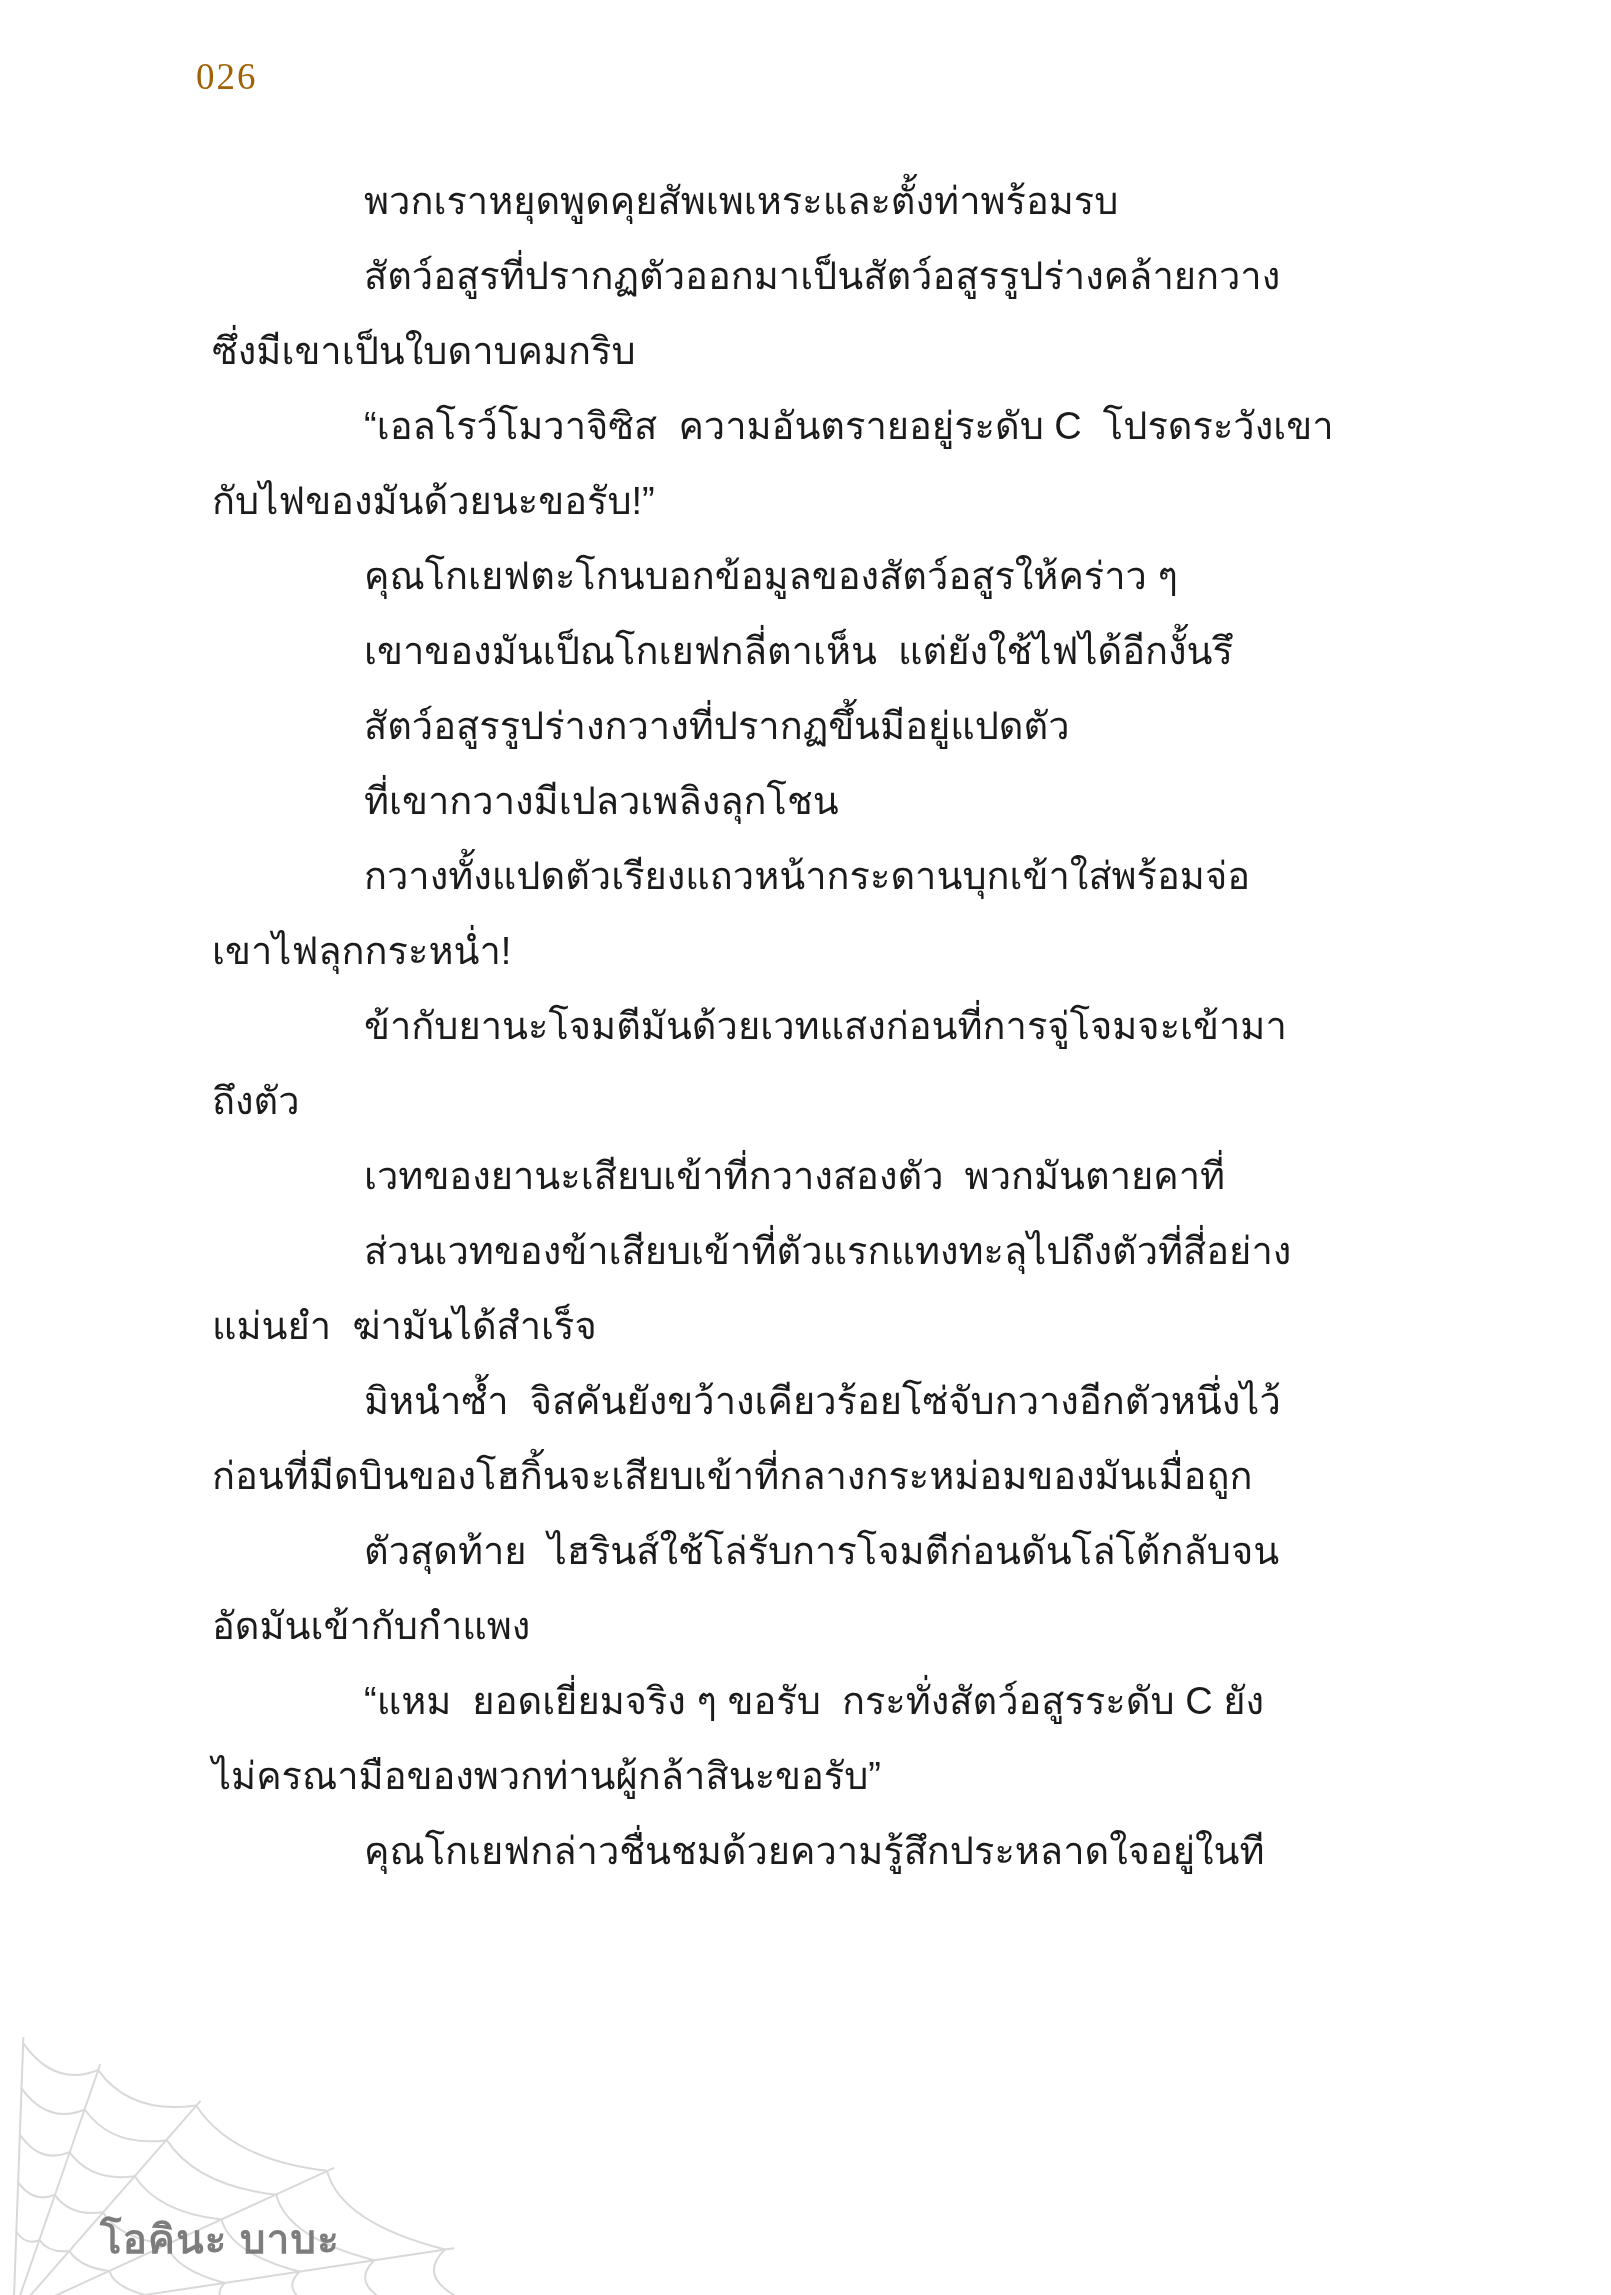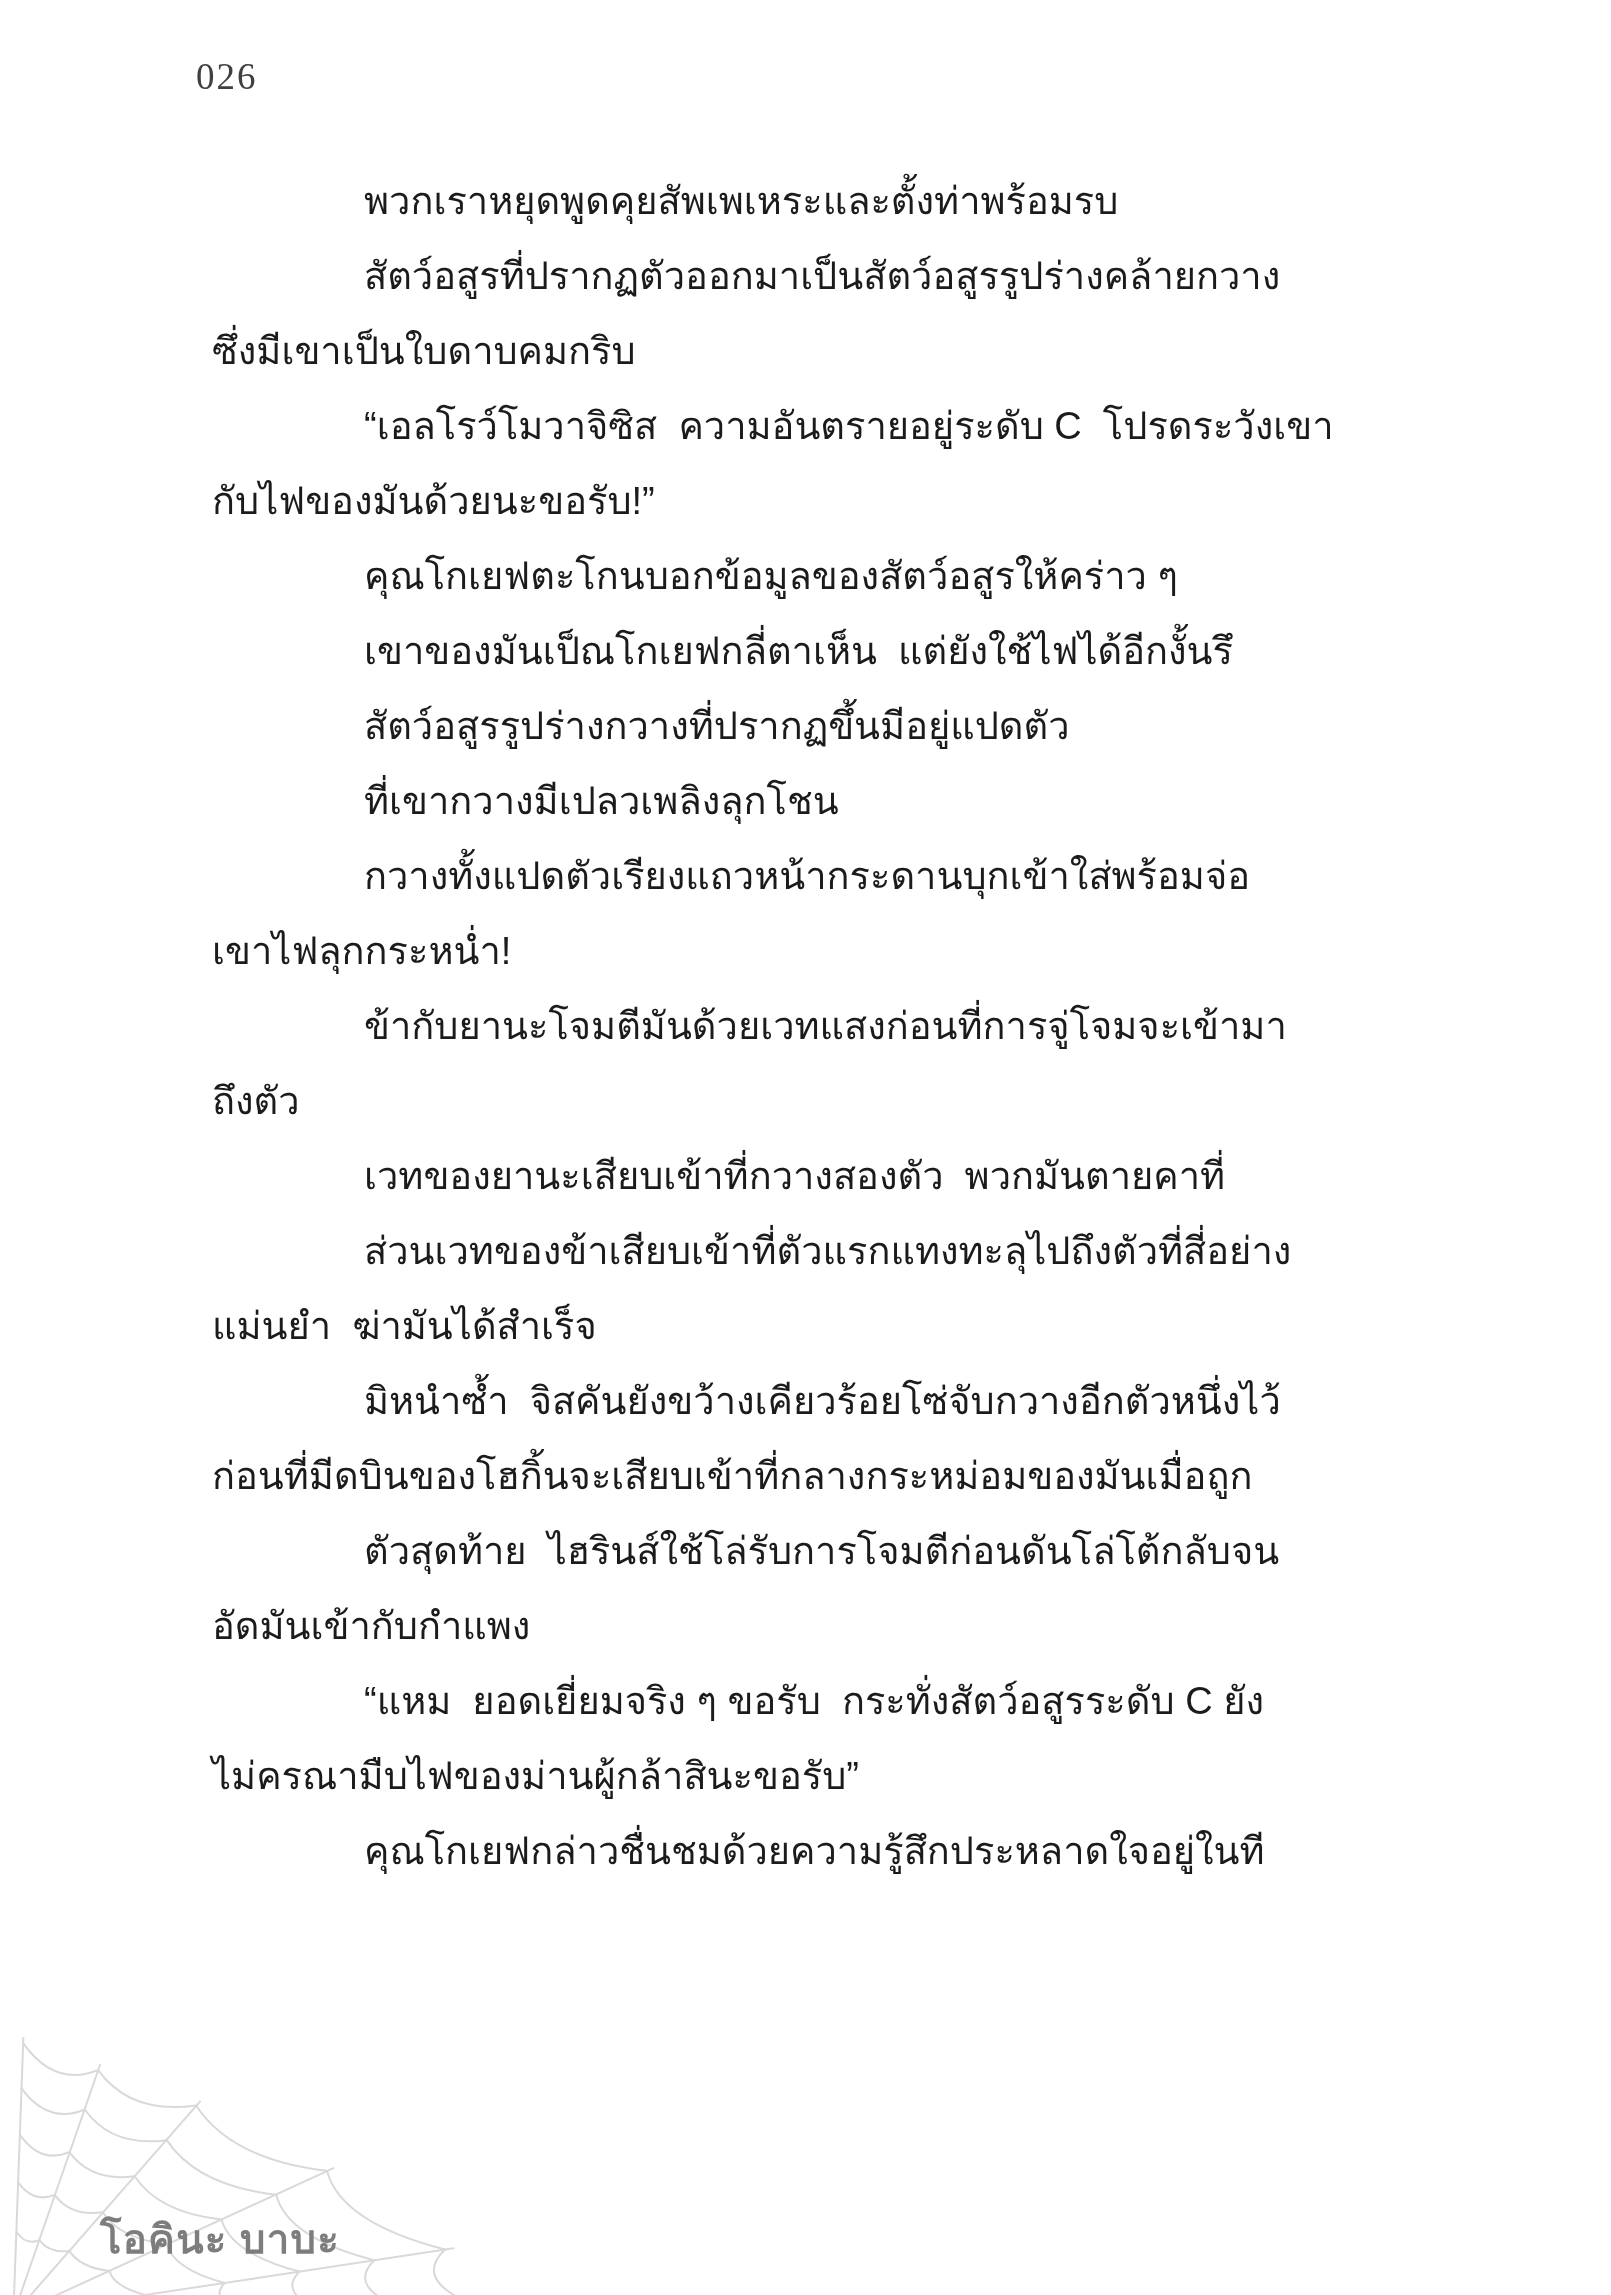--- a/index.html
+++ b/index.html
@@ -62,21 +62,21 @@
     color: #7d7d7d;
     white-space: pre;
     text-align: center;
   }
 </style>
 </head>
 <body style="background: rgb(255, 255, 255);">
 
 <div class="page">
 
-  <div class="page-number" style="color: #404040;">026</div>
+  <div class="page-number" style="color: #a16207;">026</div>
 
   <div class="body-text" id="body-text" style="color: rgb(27, 27, 27); margin-left: 22px;">
       <div class="text-line indent">พวกเราหยุดพูดคุยสัพเพเหระและตั้งท่าพร้อมรบ</div>
       <div class="text-line indent">สัตว์อสูรที่ปรากฏตัวออกมาเป็นสัตว์อสูรรูปร่างคล้ายกวาง</div>
       <div class="text-line">ซึ่งมีเขาเป็นใบดาบคมกริบ</div>
       <div class="text-line indent">“เอลโรว์โมวาจิซิส  ความอันตรายอยู่ระดับ C  โปรดระวังเขา</div>
       <div class="text-line">กับไฟของมันด้วยนะขอรับ!”</div>
       <div class="text-line indent">คุณโกเยฟตะโกนบอกข้อมูลของสัตว์อสูรให้คร่าว ๆ</div>
       <div class="text-line indent">เขาของมันเป็ณโกเยฟกลี่ตาเห็น  แต่ยังใช้ไฟได้อีกงั้นรึ</div>
       <div class="text-line indent">สัตว์อสูรรูปร่างกวางที่ปรากฏขึ้นมีอยู่แปดตัว</div>
@@ -86,21 +86,21 @@
       <div class="text-line indent">ข้ากับยานะโจมตีมันด้วยเวทแสงก่อนที่การจู่โจมจะเข้ามา</div>
       <div class="text-line">ถึงตัว</div>
       <div class="text-line indent">เวทของยานะเสียบเข้าที่กวางสองตัว  พวกมันตายคาที่</div>
       <div class="text-line indent">ส่วนเวทของข้าเสียบเข้าที่ตัวแรกแทงทะลุไปถึงตัวที่สี่อย่าง</div>
       <div class="text-line">แม่นยำ  ฆ่ามันได้สำเร็จ</div>
       <div class="text-line indent">มิหนำซ้ำ  จิสคันยังขว้างเคียวร้อยโซ่จับกวางอีกตัวหนึ่งไว้</div>
       <div class="text-line">ก่อนที่มีดบินของโฮกิ้นจะเสียบเข้าที่กลางกระหม่อมของมันเมื่อถูก</div>
       <div class="text-line indent">ตัวสุดท้าย  ไฮรินส์ใช้โล่รับการโจมตีก่อนดันโล่โต้กลับจน</div>
       <div class="text-line">อัดมันเข้ากับกำแพง</div>
       <div class="text-line indent">“แหม  ยอดเยี่ยมจริง ๆ ขอรับ  กระทั่งสัตว์อสูรระดับ C ยัง</div>
-      <div class="text-line">ไม่ครณามืบไฟของม่านผู้กล้าสินะขอรับ”</div>
+      <div class="text-line">ไม่ครณามือของพวกท่านผู้กล้าสินะขอรับ”</div>
       <div class="text-line indent">คุณโกเยฟกล่าวชื่นชมด้วยความรู้สึกประหลาดใจอยู่ในที</div>
     </div>
 
   <div class="web-wrap">
     <svg width="507" height="267" viewBox="0 0 760 400" aria-hidden="true">
       <g id="web" fill="none" stroke="#d9d9d9" stroke-width="3" stroke-linecap="round">
 
         <line x1="20" y1="430" x2="35" y2="15"></line>
         <line x1="20" y1="430" x2="150" y2="55"></line>
         <line x1="20" y1="430" x2="300" y2="110"></line>

